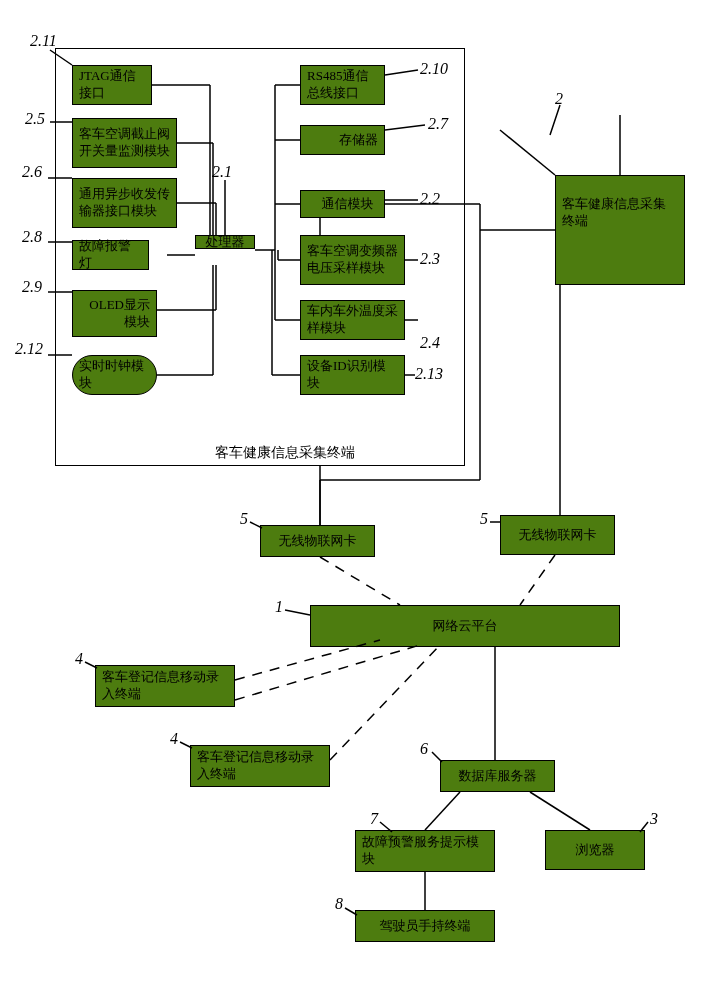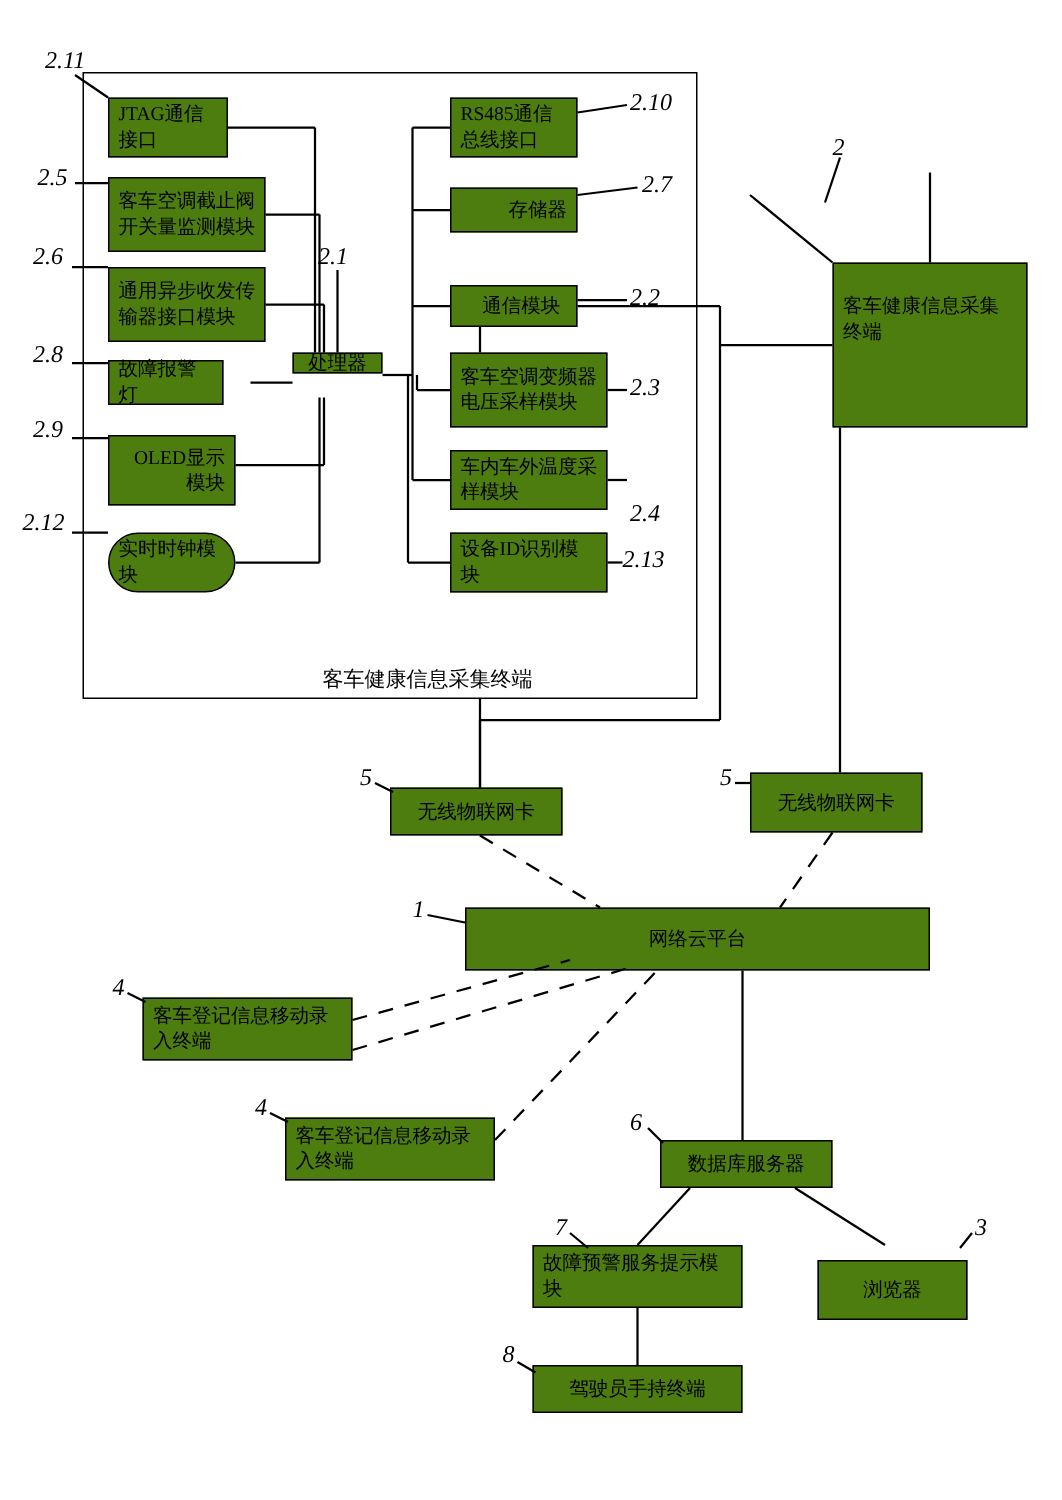--- a/index.html
+++ b/index.html
@@ -119,21 +119,21 @@
 <div class="box" style="left:190px; top:745px; width:140px; height:42px;">
     <span>客车登记信息移动录入终端</span>
   </div>
 
 <div class="box" style="left:440px; top:760px; width:115px; height:32px; justify-content:center;">
     <span>数据库服务器</span>
   </div>
 <div class="box" style="left:355px; top:830px; width:140px; height:42px;">
     <span>故障预警服务提示模块</span>
   </div>
-<div class="box" style="left:545px; top:830px; width:100px; height:40px; justify-content:center;margin-top:10px;">
+<div class="box" style="left:545px; top:830px; width:100px; height:40px; justify-content:center;">
     <span>浏览器</span>
   </div>
 <div class="box" style="left:355px; top:910px; width:140px; height:32px; justify-content:center;">
     <span>驾驶员手持终端</span>
   </div>
 
 <div class="label" style="left:30px; top:32px;">2.11</div>
 <div class="label" style="left:25px; top:110px;">2.5</div>
 <div class="label" style="left:22px; top:163px;">2.6</div>
 <div class="label" style="left:22px; top:228px;">2.8</div>

